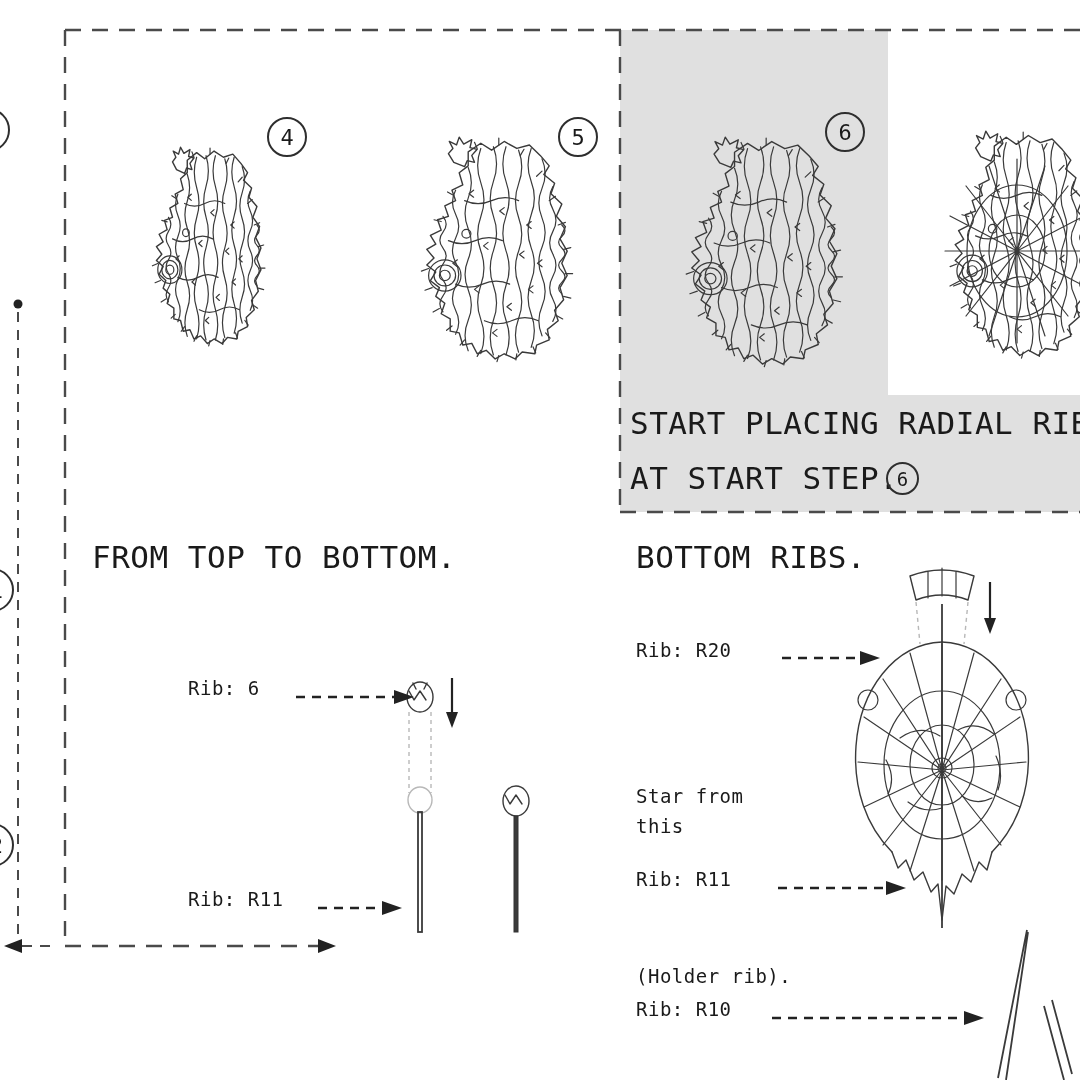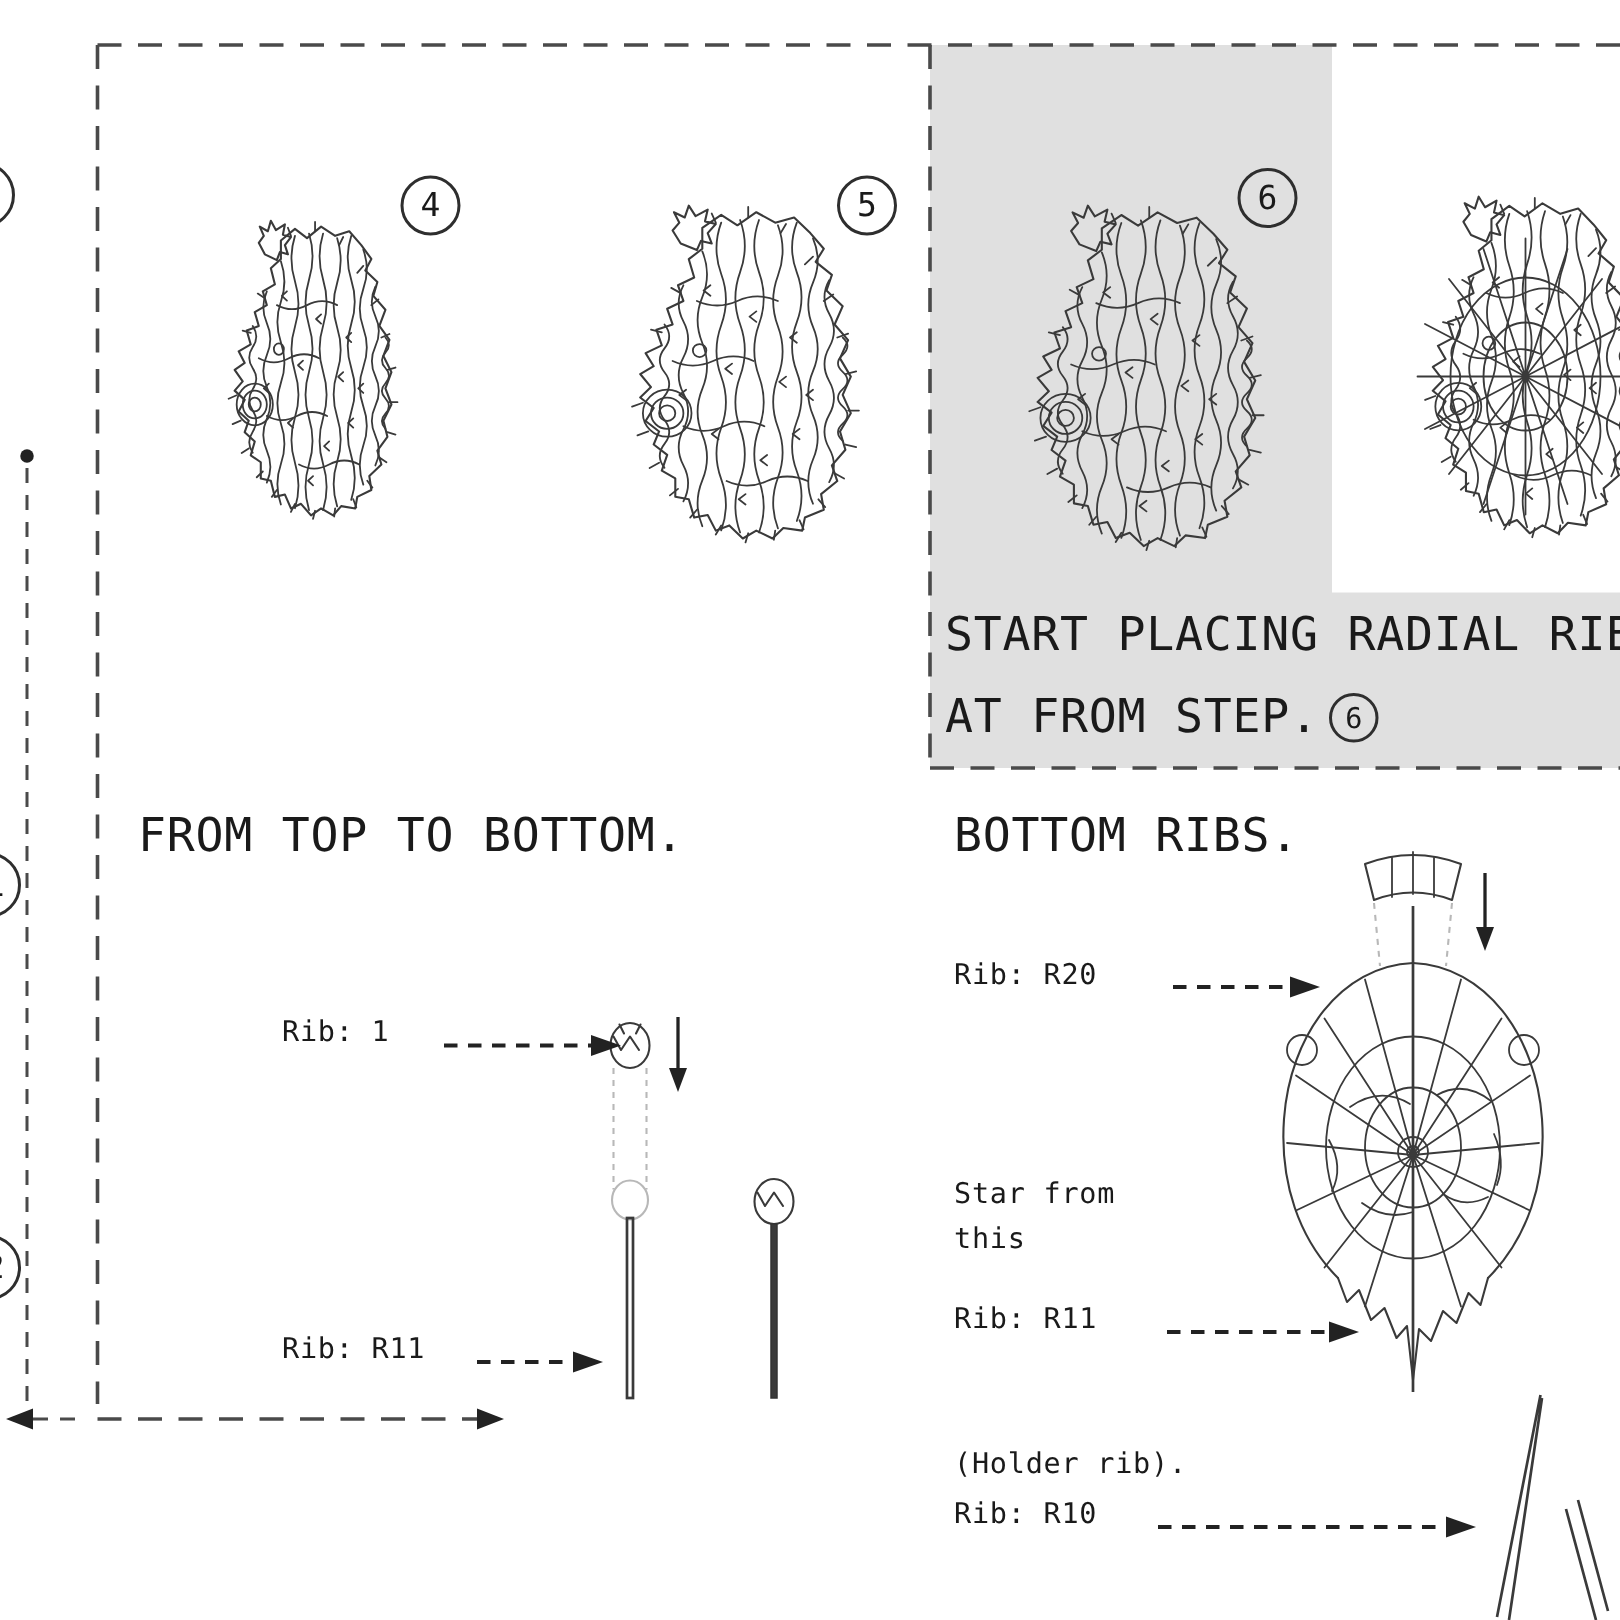--- a/index.html
+++ b/index.html
@@ -160,27 +160,27 @@
 
 <div class="badge edge" style="left:-34px;top:108px;"></div>
 <div class="badge edge" style="left:-30px;top:568px;">
     <span>1</span>
   </div>
 <div class="badge edge" style="left:-30px;top:823px;">
     <span>2</span>
   </div>
 
 <div class="txt h" style="left:630px;top:408px;">START PLACING RADIAL RIBS</div>
-<div class="txt h" style="left:630px;top:463px;">AT FROM STEP.</div>
+<div class="txt h" style="left:630px;top:463px;">AT START STEP.</div>
 <div class="badge ref" style="left:886px;top:462px;">
     <span>6</span>
   </div>
 
 <div class="txt h" style="left:92px;top:542px;text-align:right;">FROM TOP TO BOTTOM.</div>
-<div class="txt l" style="left:188px;top:679px;">Rib: 1</div>
+<div class="txt l" style="left:188px;top:679px;">Rib: 6</div>
 <div class="txt l" style="left:188px;top:890px;">Rib: R11</div>
 
 <div class="txt h" style="left:636px;top:542px;">BOTTOM RIBS.</div>
 <div class="txt l" style="left:636px;top:641px;">Rib: R20</div>
 <div class="txt l" style="left:636px;top:772px;margin-top:15px;">Star from</div>
 <div class="txt l" style="left:636px;top:817px;text-align:right;">this</div>
 <div class="txt l" style="left:636px;top:870px;">Rib: R11</div>
 <div class="txt l" style="left:636px;top:967px;">(Holder rib).</div>
 <div class="txt l" style="left:636px;top:1000px;">Rib: R10</div>
 

